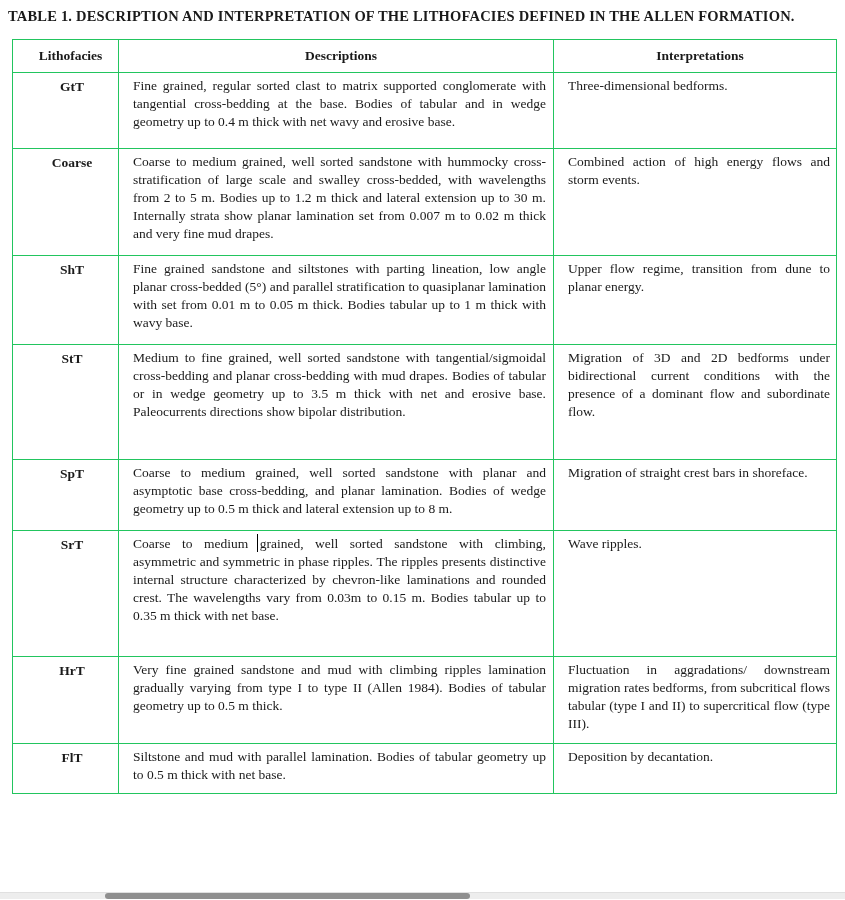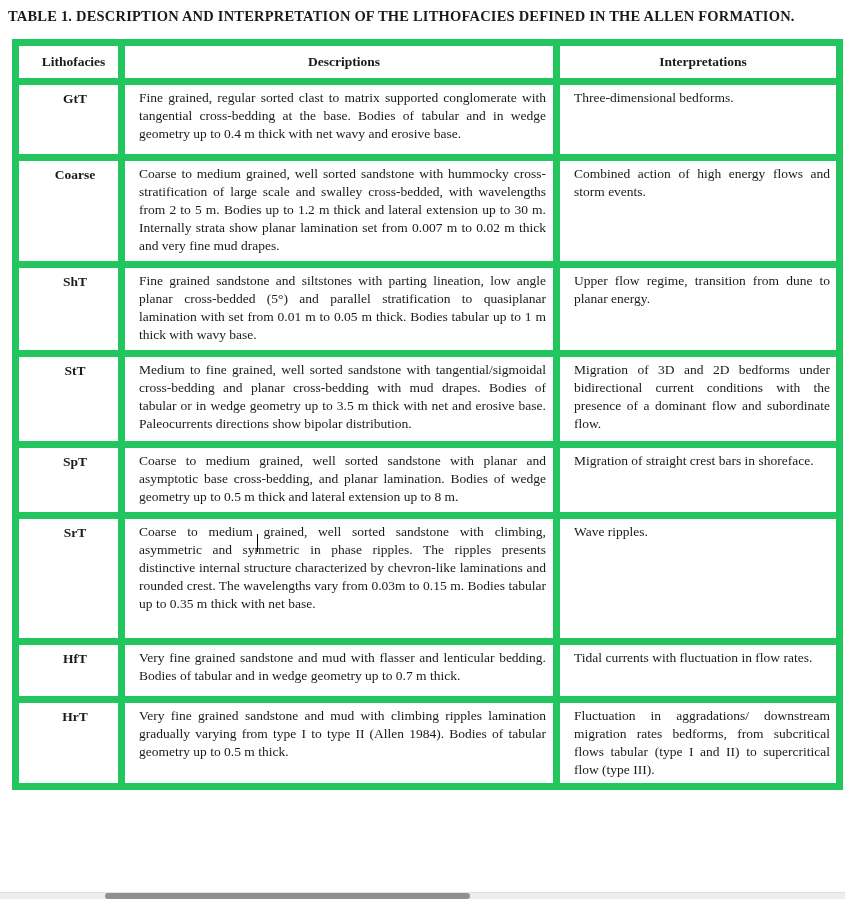--- a/index.html
+++ b/index.html
@@ -21,21 +21,21 @@
     white-space: nowrap;
   }
   table.litho-table {
     border-collapse: collapse;
     margin: 14px 0 0 12px;
     width: 824px;
     table-layout: fixed;
   }
   table.litho-table th,
   table.litho-table td {
-    border: 7px solid #22c55e;
+    border: 1px solid #22c55e;
     vertical-align: top;
     font-size: 13.5px;
     line-height: 18px;
     padding-left: 14px;
   }
   col.c-code   { width: 106px; }
   col.c-desc   { width: 435px; }
   col.c-interp { width: 283px; }
   th.hdr {
     font-weight: bold;
@@ -112,44 +112,44 @@
     <tr style="height:107px;">
       <td class="code">Coarse</td>
       <td class="desc">Coarse to medium grained, well sorted sandstone with hummocky cross-stratification of large scale and swalley cross-bedded, with wavelengths from 2 to 5 m. Bodies up to 1.2 m thick and lateral extension up to 30 m. Internally strata show planar lamination set from 0.007 m to 0.02 m thick and very fine mud drapes.</td>
       <td class="interp">Combined action of high energy flows and storm events.</td>
     </tr>
     <tr style="height:89px;">
       <td class="code">ShT</td>
       <td class="desc">Fine grained sandstone and siltstones with parting lineation, low angle planar cross-bedded (5°) and parallel stratification to quasiplanar lamination with set from 0.01 m to 0.05 m thick. Bodies tabular up to 1 m thick with wavy base.</td>
       <td class="interp">Upper flow regime, transition from dune to planar energy.</td>
     </tr>
-    <tr style="height:91px;">
+    <tr style="height:115px;">
       <td class="code">StT</td>
       <td class="desc">Medium to fine grained, well sorted sandstone with tangential/sigmoidal cross-bedding and planar cross-bedding with mud drapes. Bodies of tabular or in wedge geometry up to 3.5 m thick with net and erosive base. Paleocurrents directions show bipolar distribution.</td>
       <td class="interp">Migration of 3D and 2D bedforms under bidirectional current conditions with the presence of a dominant flow and subordinate flow.</td>
     </tr>
     <tr style="height:71px;">
       <td class="code">SpT</td>
       <td class="desc">Coarse to medium grained, well sorted sandstone with planar and asymptotic base cross-bedding, and planar lamination. Bodies of wedge geometry up to 0.5 m thick and lateral extension up to 8 m.</td>
       <td class="interp">Migration of straight crest bars in shoreface.</td>
     </tr>
     <tr style="height:126px;">
       <td class="code">SrT</td>
       <td class="desc">Coarse to medium grained, well sorted sandstone with climbing, asymmetric and symmetric in phase ripples. The ripples presents distinctive internal structure characterized by chevron-like laminations and rounded crest. The wavelengths vary from 0.03m to 0.15 m. Bodies tabular up to 0.35 m thick with net base.</td>
       <td class="interp">Wave ripples.</td>
     </tr>
-    <tr style="height:58px;">
-      <td class="code">HfT</td>
-      <td class="desc">Very fine grained sandstone and mud with flasser and lenticular bedding. Bodies of tabular and in wedge geometry up to 0.7 m thick.</td>
-      <td class="interp">Tidal currents with fluctuation in flow rates.</td>
-    </tr>
     <tr style="height:87px;">
       <td class="code">HrT</td>
       <td class="desc">Very fine grained sandstone and mud with climbing ripples lamination gradually varying from type I to type II (Allen 1984). Bodies of tabular geometry up to 0.5 m thick.</td>
       <td class="interp">Fluctuation in aggradations/ downstream migration rates bedforms, from subcritical flows tabular (type I and II) to supercritical flow (type III).</td>
+    </tr>
+    <tr style="height:50px;">
+      <td class="code">FlT</td>
+      <td class="desc">Siltstone and mud with parallel lamination. Bodies of tabular geometry up to 0.5 m thick with net base.</td>
+      <td class="interp">Deposition by decantation.</td>
     </tr>
   </tbody>
 </table>
 
 <div class="text-caret"></div>
 
 <div class="scrollbar-track">
   <div class="scrollbar-thumb"></div>
 </div>
 

